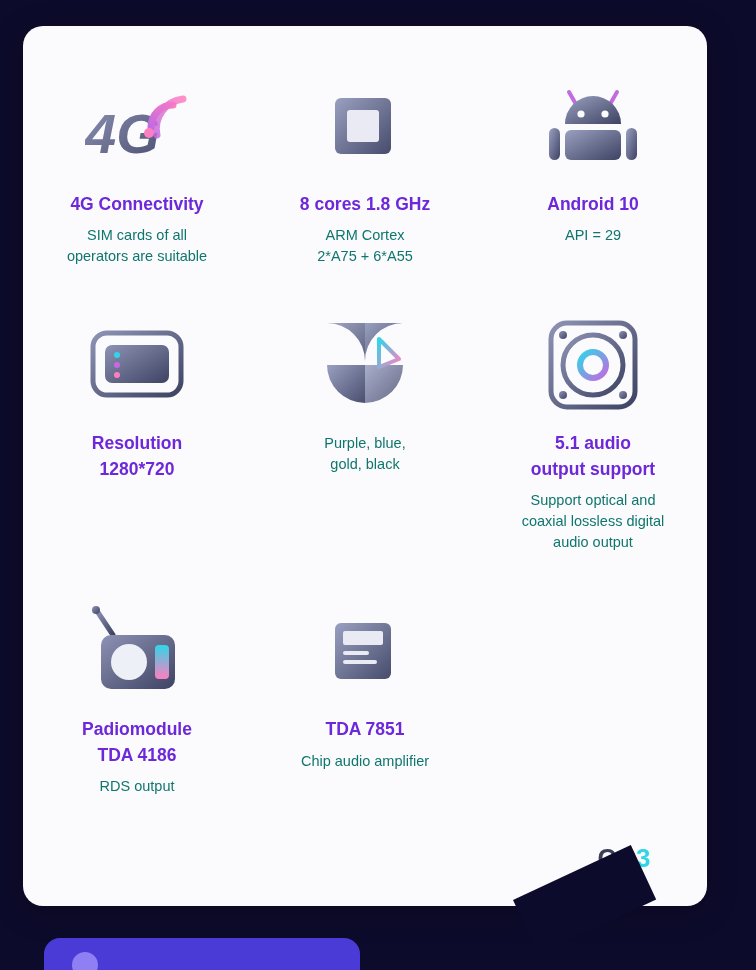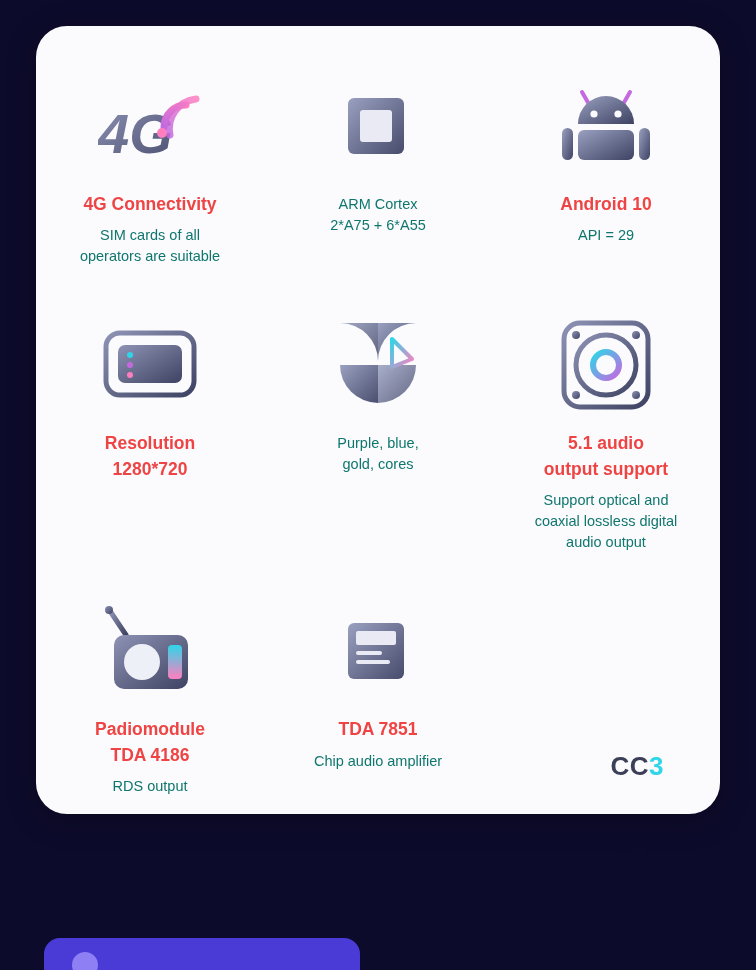--- a/index.html
+++ b/index.html
@@ -14,26 +14,26 @@
     overflow: hidden;
     position: relative;
   }
   .page {
     position: absolute;
     inset: 0;
     background: #0d0b2b;
   }
   .card {
     position: absolute;
-    left: 36px;
+    left: 23px;
     top: 26px;
     width: 684px;
-    height: 788px;
+    height: 880px;
     background: #fbfbfd;
-    border-radius: 31px;
+    border-radius: 20px;
     box-shadow: 0 6px 30px rgba(0,0,0,0.25);
   }
   
   .card-notch {
     position: absolute;
     left: 490px;
     top: 874px;
     width: 130px;
     height: 60px;
     background: #0d0b2b;
@@ -57,21 +57,21 @@
   }
   .icon-wrap {
     height: 120px;
     display: flex;
     align-items: center;
     justify-content: center;
   }
   .title {
     font-size: 17.5px;
     font-weight: bold;
-    color: #ef4444;
+    color: #6d28d9;
     text-align: center;
     line-height: 1.45;
     margin-top: 6px;
     white-space: pre-line;
   }
   .subtitle {
     font-size: 14.5px;
     color: #0f766e;
     text-align: center;
     line-height: 1.45;
@@ -169,20 +169,21 @@
                 <line x1="6" y1="68" x2="24" y2="68"></line>
               <line x1="76" y1="32" x2="94" y2="32"></line>
                 <line x1="76" y1="44" x2="94" y2="44"></line>
               <line x1="76" y1="56" x2="94" y2="56"></line>
                 <line x1="76" y1="68" x2="94" y2="68"></line>
             </g>
             <rect x="22" y="22" width="56" height="56" rx="6" fill="url(#gchip)"></rect>
             <rect x="34" y="34" width="32" height="32" rx="3" fill="#e9eaf3"></rect>
           </svg>
         </div>
+        <div class="title">8 cores 1.8 GHz</div>
         <div class="subtitle">ARM Cortex
 2*A75 + 6*A55</div>
       </div>
 
       <div class="cell">
         <div class="icon-wrap">
           <svg width="100" height="92" viewBox="0 0 100 92">
             <defs>
               <linearGradient id="gdroid" x1="0" y1="0" x2="1" y2="1">
                 <stop offset="0%" stop-color="#9aa0c0"></stop>
@@ -238,21 +239,21 @@
               </linearGradient>
             </defs>
             <path d="M48 4 L86 4 A38 38 0 0 0 48 42 Z" fill="url(#gd1)"></path>
             <path d="M48 4 L10 4 A38 38 0 0 1 48 42 Z" fill="url(#gd1)" opacity="0.9"></path>
             <path d="M48 46 L86 46 A38 38 0 0 1 48 84 Z" fill="url(#gd1)" opacity="0.85"></path>
             <path d="M48 46 L10 46 A38 38 0 0 0 48 84 Z" fill="url(#gd1)"></path>
             <path d="M62 20 L82 40 L62 48 Z" fill="none" stroke="url(#gd2)" stroke-width="4" stroke-linejoin="round"></path>
           </svg>
         </div>
         <div class="subtitle">Purple, blue,
-gold, cores</div>
+gold, black</div>
       </div>
 
       <div class="cell">
         <div class="icon-wrap">
           <svg width="92" height="92" viewBox="0 0 92 92">
             <defs>
               <linearGradient id="gsp" x1="0" y1="0" x2="1" y2="1">
                 <stop offset="0%" stop-color="#8e93b5"></stop>
                 <stop offset="100%" stop-color="#3e4363"></stop>
               </linearGradient>

